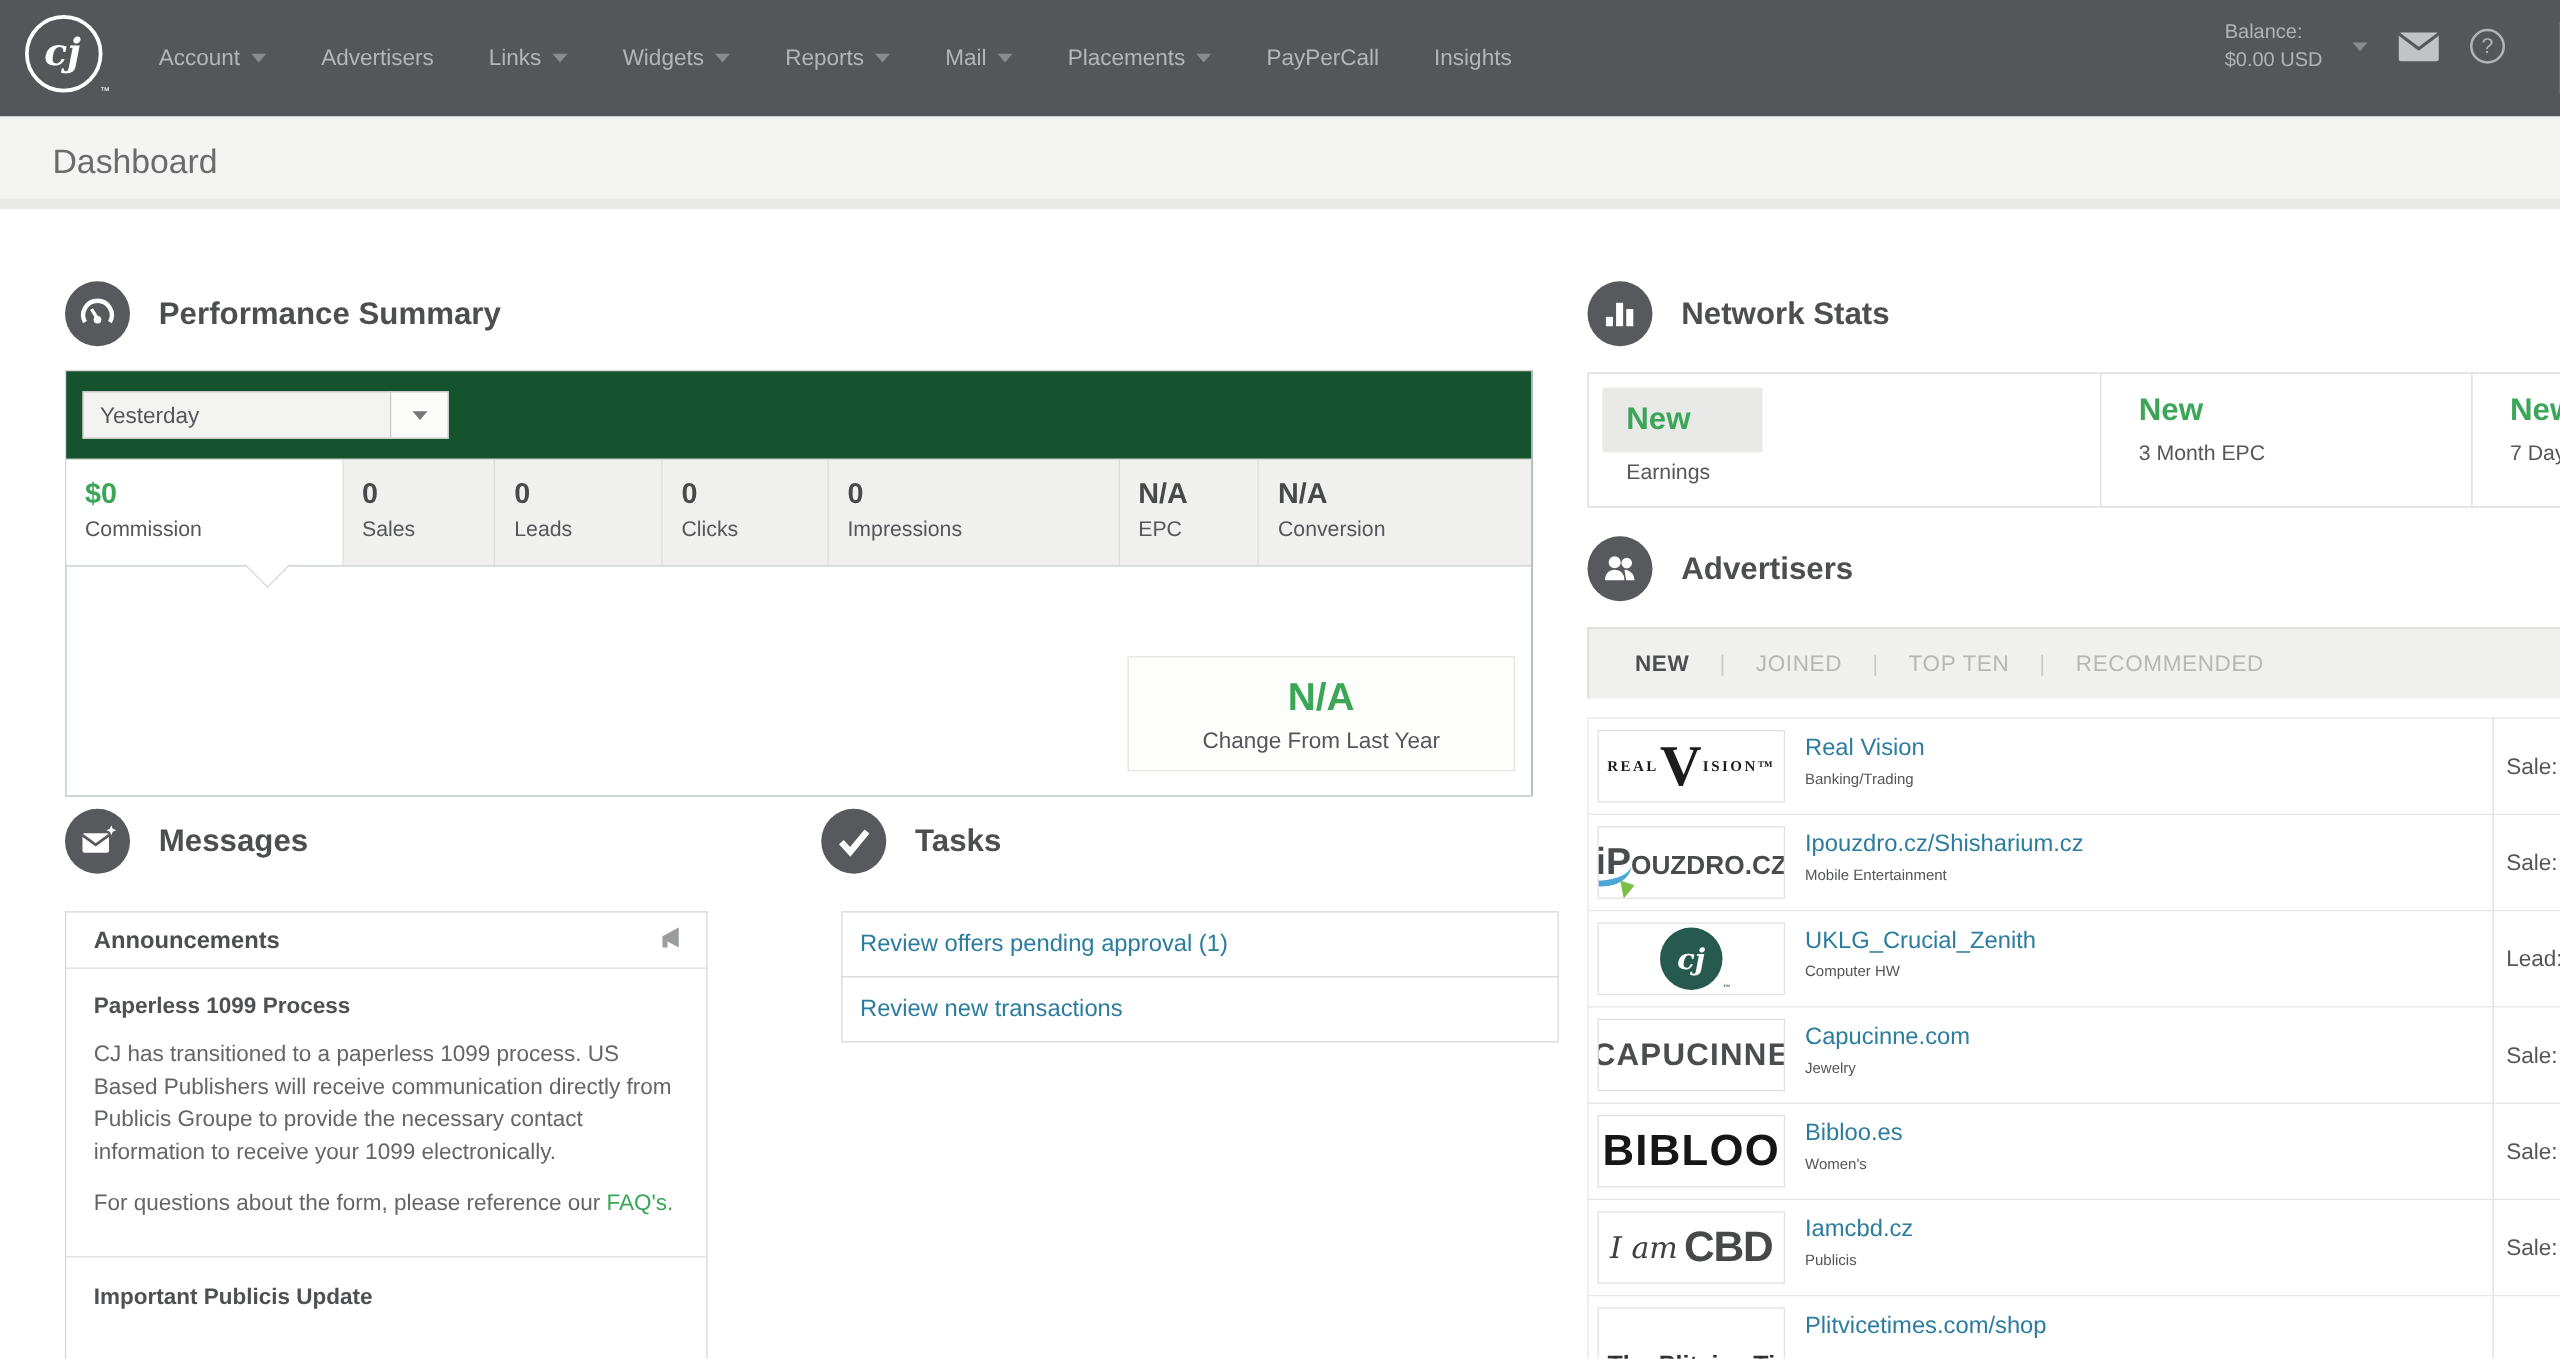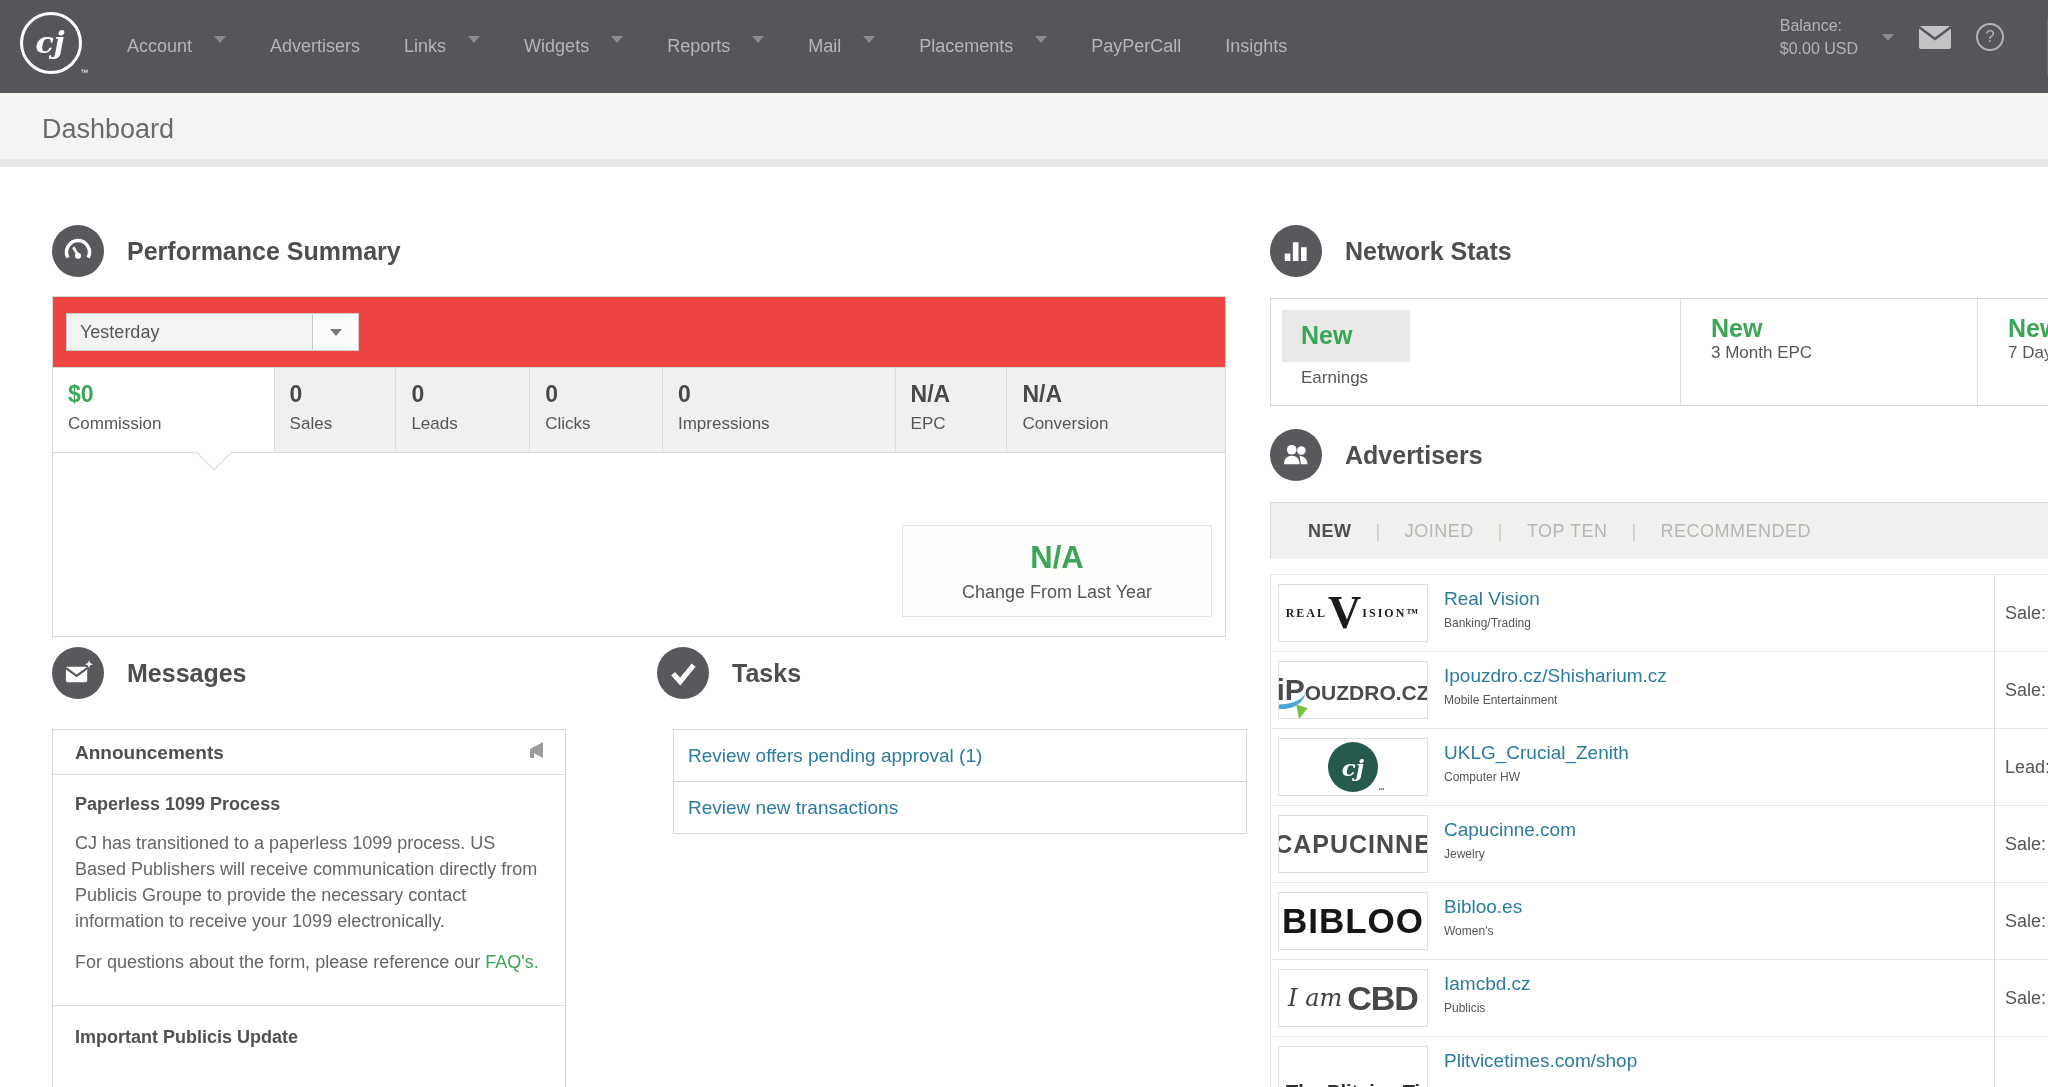--- a/index.html
+++ b/index.html
@@ -9,21 +9,21 @@
   
   .nav { position:relative; height:93px; background:#55565a; }
   .nav-logo { position:absolute; left:20px; top:12px; width:62px; height:62px;
     border:3px solid #fff; border-radius:50%; display:flex; align-items:center;
     justify-content:center; cursor:pointer; }
   .nav-logo .glyph { color:#fff; font-family:"DejaVu Serif", serif; font-style:italic;
     font-weight:700; font-size:30px; line-height:1; transform:translateX(-1px); }
   .nav-logo .tm { position:absolute; right:-9px; bottom:-6px; font-size:8px; color:#fff; }
   .nav-menu { position:absolute; left:127px; top:0; height:93px; display:flex;
     align-items:center; gap:44px; }
-  .nav-item { display:flex; gap:22px; color:#b4b5b7;
+  .nav-item { display:flex; align-items:center; gap:9px; color:#b4b5b7;
     font-size:18px; cursor:pointer; white-space:nowrap; }
   .caret-down { width:0; height:0; border-left:6px solid transparent;
     border-right:6px solid transparent; border-top:7px solid #8a8b8d; }
   .nav-right { position:absolute; right:44px; top:0; height:74px; display:flex;
     align-items:center; gap:24px; }
   .balance { text-align:left; color:#b2b3b5; font-size:16px; line-height:23px;
     cursor:pointer; }
   .nav-env { width:34px; height:25px; cursor:pointer; }
   .nav-help { width:28px; height:28px; border:2px solid #b2b3b5; border-radius:50%;
     color:#b2b3b5; font-size:17px; display:flex; align-items:center;
@@ -43,21 +43,21 @@
 
   
   .sec-head { position:absolute; display:flex; align-items:center; gap:23px; }
   .sec-icon { width:52px; height:52px; border-radius:50%; background:#58595c;
     display:flex; align-items:center; justify-content:center; flex:none; }
   .sec-title { font-size:25px; font-weight:700; color:#4d4e50; }
 
   
   .perf-head { top:58px; left:0; }
   .perf-panel { position:absolute; top:129px; left:0; width:1174px; height:341px;
-    border:1px solid #d6d6d4; background:#ef4444; }
+    border:1px solid #d6d6d4; background:#14532d; }
   .perf-toolbar { height:70px; position:relative; }
   .select-box { position:absolute; left:13px; top:16px; display:flex; cursor:pointer; }
   .select-field { width:247px; height:38px; background:#f3f3f1; border:1px solid #c9c9c7;
     font-size:18px; color:#55565a; line-height:36px; padding-left:13px; }
   .select-btn { width:47px; height:38px; margin-left:-1px; background:#fcfcfb;
     border:1px solid #c9c9c7; display:flex; align-items:center; justify-content:center; }
   .select-btn .caret-down { border-top-color:#77787a; }
   .stats-row { display:flex; height:86px; border-top:1px solid #d9d9d7;
     border-bottom:1px solid #d9d9d7; background:#f0f0ee; }
   .stat-cell { padding:13px 0 0 15px; border-right:1px solid #dcdcda; cursor:pointer; }
@@ -97,21 +97,21 @@
 
   
   .net-head { top:58px; left:0; }
   .net-cells { position:absolute; top:131px; left:0; width:1048px; height:108px;
     display:flex; border:1px solid #d6d6d4; background:#fff; }
   .net-cell { padding:15px 0 0 30px; border-right:1px solid #dcdcda; cursor:pointer; }
   .net-cell:nth-child(1){ width:410px; } .net-cell:nth-child(2){ width:297px; }
   .net-cell:nth-child(3){ flex:1; border-right:none; }
   .net-val { display:inline-block; font-size:25px; font-weight:700; color:#3ba558; }
   .net-val.hl { background:#e9e9e7; padding:11px 58px 12px 19px; margin:-4px 0 0 -19px; }
-  .net-lbl { font-size:17px; color:#55565a; margin-top:0; }
+  .net-lbl { font-size:17px; color:#55565a; margin-top:10px; }
   .net-cell:nth-child(1) .net-lbl { margin-top:6px; }
 
   
   .adv-head { top:262px; left:0; }
   .adv-tabs { position:absolute; top:335px; left:0; width:1048px; height:57px;
     background:#f0f0ee; border-top:1px solid #d6d6d4; border-left:1px solid #d6d6d4;
     display:flex; align-items:center; padding-left:37px; gap:24px;
     font-size:18px; letter-spacing:0.5px; }
   .adv-tab { color:#b7b7b5; cursor:pointer; white-space:nowrap; }
   .adv-tab.active { color:#4d4e50; font-weight:700; }

